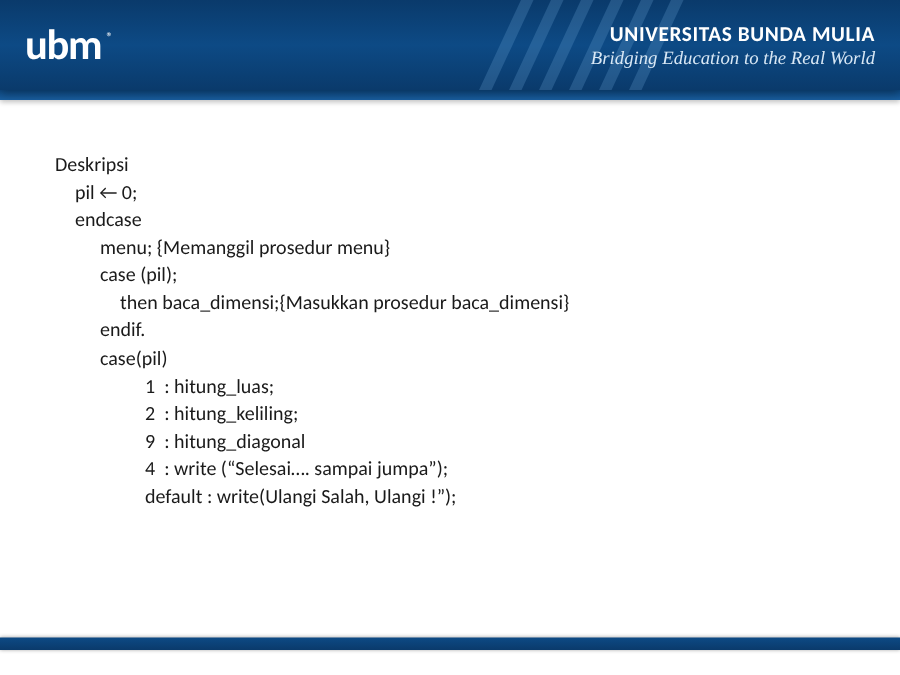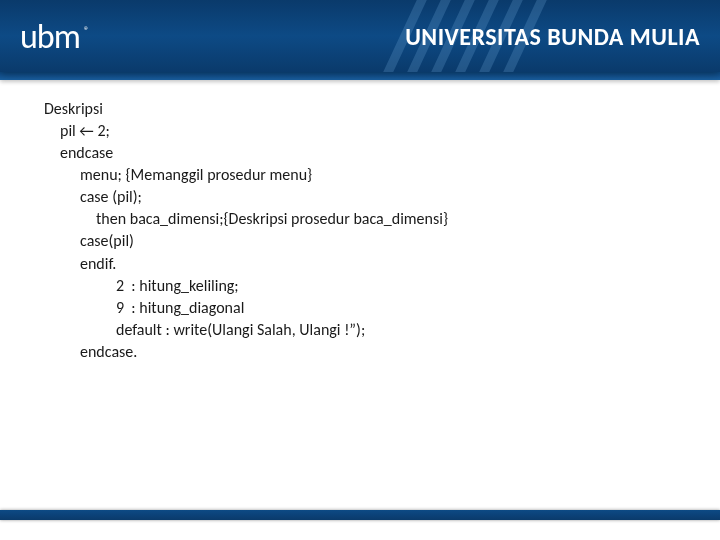--- a/index.html
+++ b/index.html
@@ -42,55 +42,55 @@
   .logo-box {
     display: flex;
     align-items: baseline;
     gap: 4px;
     position: relative;
     z-index: 2;
   }
   .logo-main {
     color: #fff;
     font-size: 34px;
-    font-weight: 400;
+    font-weight: 700;
     letter-spacing: -1px;
   }
   .logo-reg {
     color: #fff;
     font-size: 10px;
     position: relative;
     top: -14px;
   }
   .uni-block {
     text-align: right;
     position: relative;
     z-index: 2;
     color: #fff;
   }
   .uni-name {
-    font-size: 24px;
+    font-size: 17px;
     font-weight: 700;
     letter-spacing: 0.5px;
   }
   .uni-tagline {
     font-family: 'Segoe Script', 'Brush Script MT', cursive;
     font-size: 15px;
     font-style: italic;
     color: #d9e8f5;
     margin-top: 1px;
   }
   .sub-bar {
     width: 100%;
     height: 8px;
     background: linear-gradient(to bottom, #0d4a85, #1a5fa0);
     box-shadow: 0 2px 4px rgba(0,0,0,0.2);
   }
   .content {
-    padding: 18px 44px 0 44px;
+    padding: 42px 44px 0 44px;
     font-size: 16px;
     color: #1a1a1a;
     line-height: 1.38;
   }
   .line { white-space: pre; }
   .i1 { padding-left: 16px; }
   .i2 { padding-left: 36px; }
   .i3 { padding-left: 52px; }
   .i4 { padding-left: 72px; }
   .footer-bar {
@@ -114,32 +114,34 @@
   <div class="diag-stripes">
     <span></span>
       <span></span>
       <span></span>
       <span></span>
       <span></span>
       <span></span>
   </div>
   <div class="uni-block">
     <div class="uni-name">UNIVERSITAS BUNDA MULIA</div>
+    <div class="uni-tagline">Bridging Education to the Real World</div>
   </div>
 </div>
 <div class="sub-bar"></div>
 
 <div class="content">
   <div class="line">Deskripsi</div>
-  <div class="line i1">pil ← 2;</div>
+  <div class="line i1">pil ← 0;</div>
   <div class="line i1">endcase</div>
   <div class="line i2">menu; {Memanggil prosedur menu}</div>
   <div class="line i2">case (pil);</div>
-  <div class="line i3">then baca_dimensi;{Deskripsi prosedur baca_dimensi}</div>
+  <div class="line i3">then baca_dimensi;{Masukkan prosedur baca_dimensi}</div>
+  <div class="line i2">endif.</div>
   <div class="line i2">case(pil)</div>
-  <div class="line i2">endif.</div>
+  <div class="line i4">1  : hitung_luas;</div>
   <div class="line i4">2  : hitung_keliling;</div>
   <div class="line i4">9  : hitung_diagonal</div>
+  <div class="line i4">4  : write (“Selesai…. sampai jumpa”);</div>
   <div class="line i4">default : write(Ulangi Salah, Ulangi !”);</div>
-  <div class="line i2">endcase.</div>
 </div>
 
 <div class="footer-bar"></div>
 
 </body></html>

